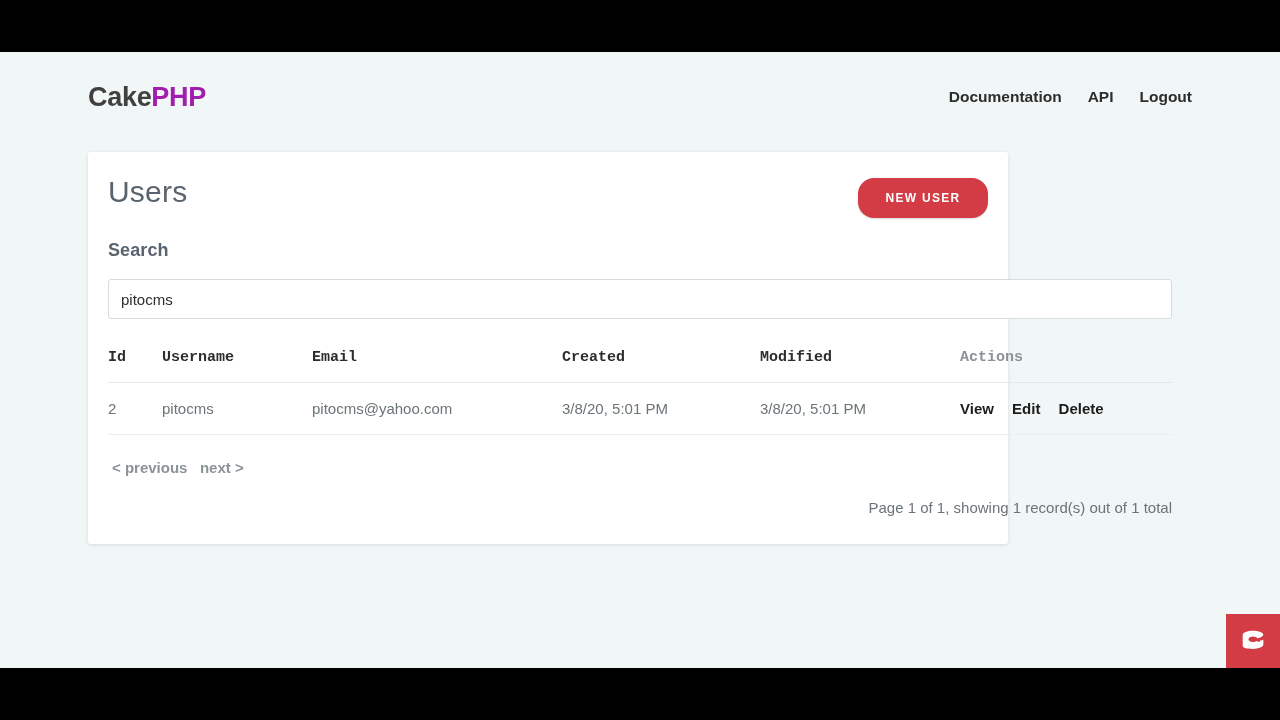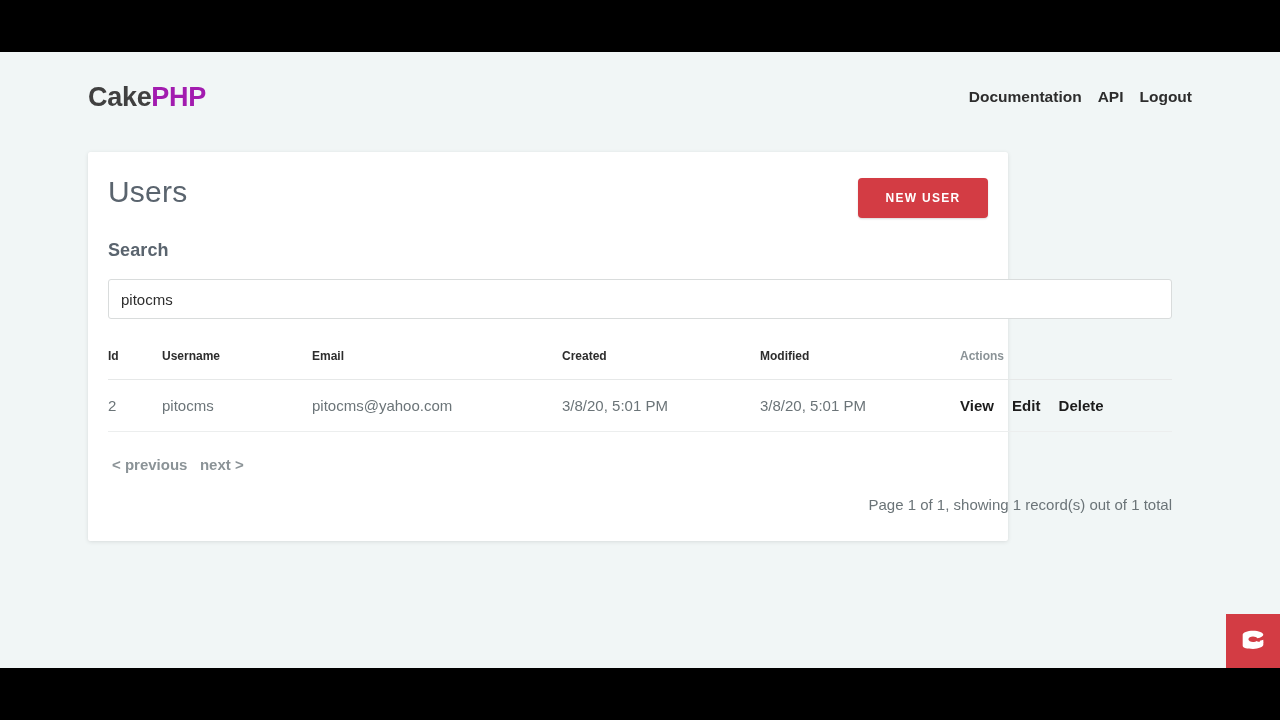--- a/index.html
+++ b/index.html
@@ -60,21 +60,21 @@
     letter-spacing: -0.3px;
     white-space: nowrap;
     line-height: 1;
   }
   .brand .cake { color: #404040; }
   .brand .php  { color: #a21caf; }
 
   .navlinks {
     display: flex;
     align-items: center;
-    gap: 16px;
+    gap: 26px;
   }
   .navlinks a {
     font-size: 15.5px;
     font-weight: bold;
     color: #2d2d2d;
     text-decoration: none;
     white-space: nowrap;
   }
 
   
@@ -100,21 +100,21 @@
     font-size: 30px;
     font-weight: 300;
     color: #5a646e;
     line-height: 1.2;
     letter-spacing: 0.2px;
   }
 
   .btn {
     display: inline-block;
     border: none;
-    border-radius: 4px;
+    border-radius: 16px;
     background: #d33c44;
     color: #ffffff;
     font-family: "Liberation Sans", sans-serif;
     font-size: 12px;
     font-weight: bold;
     letter-spacing: 1.3px;
     text-transform: uppercase;
     text-decoration: none;
     cursor: pointer;
     text-align: center;
@@ -156,26 +156,27 @@
 
   
   table.users {
     width: 1064px;
     margin-top: 30px;
     border-collapse: collapse;
     table-layout: fixed;
   }
   table.users th {
     text-align: left;
-    font-size: 12px;
+    font-size: 15px;
     font-weight: bold;
     color: #2d2d2d;
     padding: 0 0 16px 0;
     border-bottom: 1px solid #e6e8e8;
     white-space: nowrap;
+    font-family: Liberation Mono, monospace;
   }
   table.users th.actions-col { color: #8b9397; }
   table.users td {
     font-size: 15px;
     color: #6b7478;
     padding: 17px 0 17px 0;
     border-bottom: 1px solid #eceeee;
     white-space: nowrap;
   }
   table.users td.actions-cell { padding-right: 0; }

